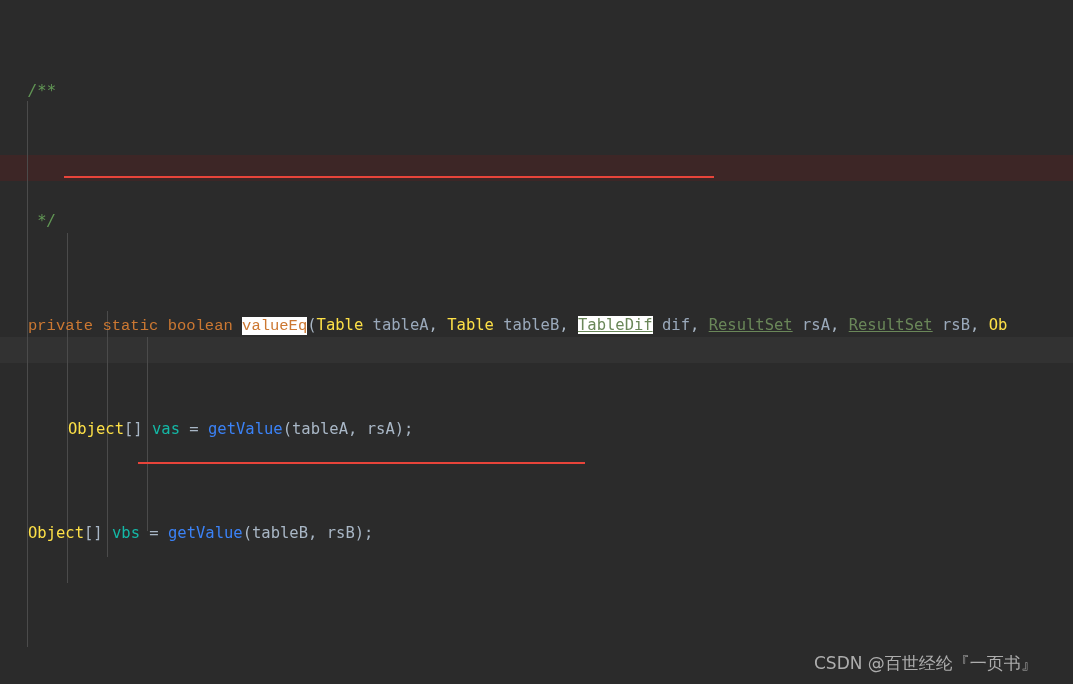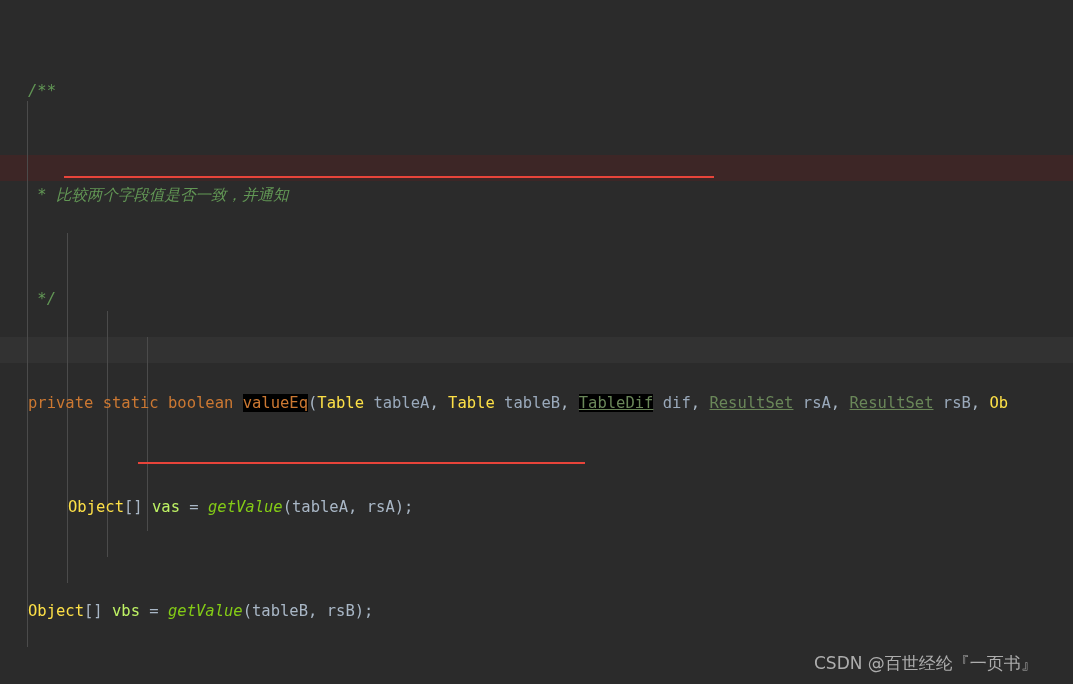--- a/index.html
+++ b/index.html
@@ -53,29 +53,29 @@
     letter-spacing: 0px;
   }
   .line {
     height: 26px;
     padding-left: 28px;
     white-space: pre;
   }
 
   
   .cmt   { color: #629755; font-style: italic; }
-  .kw    { color: #cc7832; }
+  .kw    { color: #cc7832; font-family: Liberation Mono, monospace; }
   .type  { color: #fde047; }
   .cls   { color: #6a8759; text-decoration: underline; }
   .param { color: #a9b7c6; }
-  .lvar  { color: #bef264; }
+  .lvar  { color: #14b8a6; }
   .blue  { color: #9aa9bb; }
-  .mcall { color: #84cc16; font-style: italic; }
+  .mcall { color: #3b82f6; }
   .punc  { color: #a9b7c6; }
-  .sel   { background: #000000; }
+  .sel   { background: #ffffff; }
 
   
   .underline {
     position: absolute;
     height: 2px;
     background: #e8443a;
     pointer-events: none;
   }
 
   
@@ -98,21 +98,20 @@
 
   <div class="guide" style="left:27px;  top:101px; height:546px;"></div>
   <div class="guide" style="left:67px;  top:233px; height:350px;"></div>
   <div class="guide" style="left:107px; top:311px; height:246px;"></div>
   <div class="guide" style="left:147px; top:337px; height:194px;"></div>
 
   <div id="code">
 
     <div class="line"><span class="cmt">/**</span></div>
 
-    <div class="line"><span class="cmt"> * </span><span class="cmt">比较两个字段值是否一致，并通知</span></div>
 
     <div class="line"><span class="cmt"> */</span></div>
 
     <div class="line"><span class="kw">private</span> <span class="kw">static</span> <span class="kw">boolean</span> <span class="kw sel">valueEq</span><span class="punc">(</span><span class="type">Table</span> <span class="blue">tableA</span><span class="punc">,</span> <span class="type">Table</span> <span class="blue">tableB</span><span class="punc">,</span> <span class="cls sel">TableDif</span> <span class="blue">dif</span><span class="punc">,</span> <span class="cls">ResultSet</span> <span class="blue">rsA</span><span class="punc">,</span> <span class="cls">ResultSet</span> <span class="blue">rsB</span><span class="punc">,</span> <span class="type">Ob</span></div>
 
     <div class="line" style="padding-left:68px;"><span class="type">Object</span><span class="punc">[] </span><span class="lvar">vas</span> <span class="punc">=</span> <span class="mcall">getValue</span><span class="punc">(</span><span class="param">tableA</span><span class="punc">,</span> <span class="param">rsA</span><span class="punc">);</span></div>
 
     <div class="line" style="padding-left:28px;"><span class="type">Object</span><span class="punc">[] </span><span class="lvar">vbs</span> <span class="punc">=</span> <span class="mcall">getValue</span><span class="punc">(</span><span class="param">tableB</span><span class="punc">,</span> <span class="param">rsB</span><span class="punc">);</span></div>
 
     

